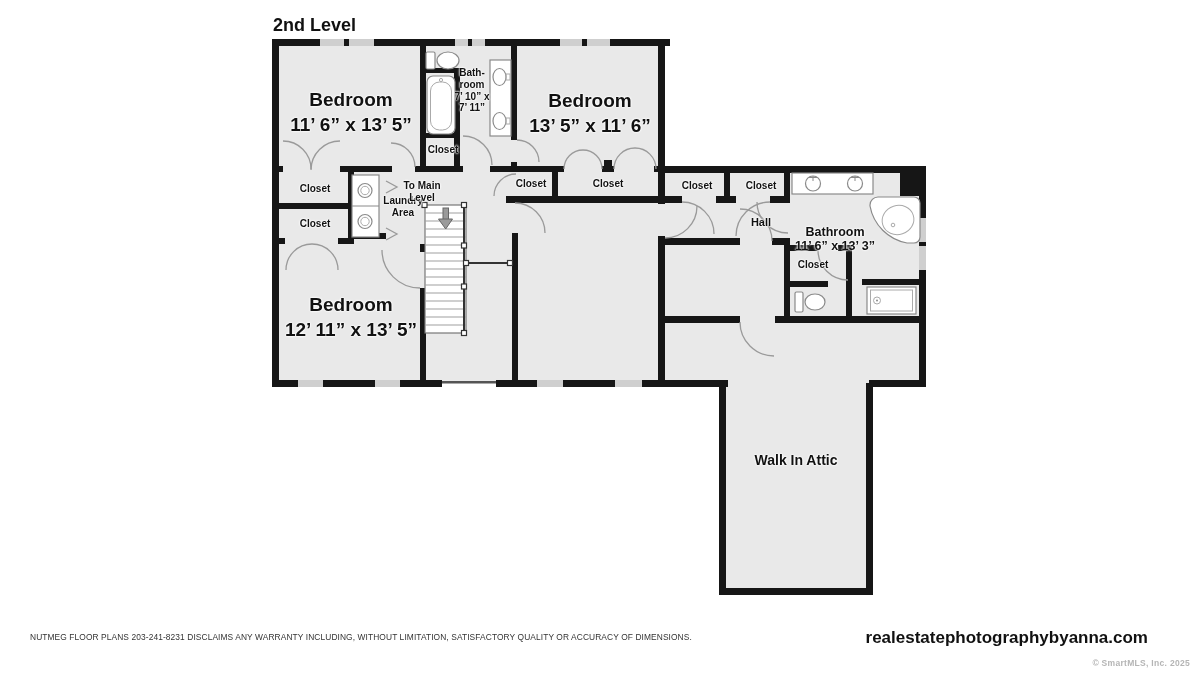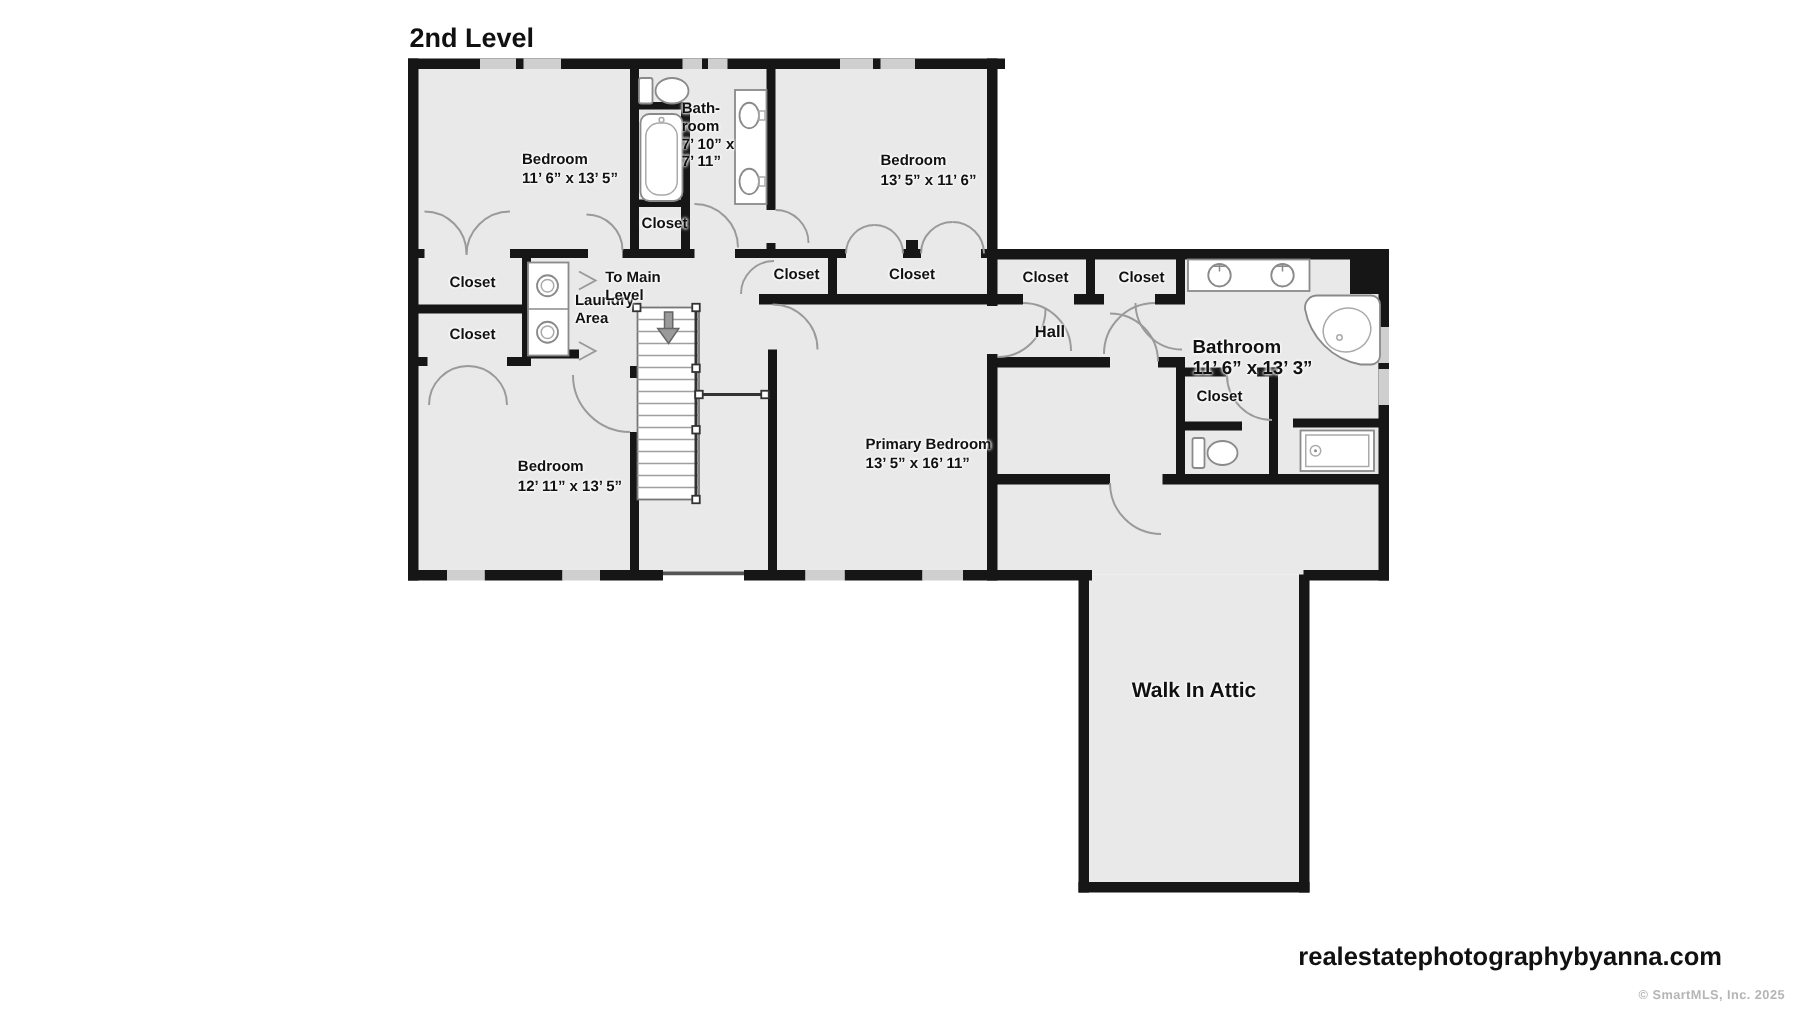--- a/index.html
+++ b/index.html
@@ -9,24 +9,24 @@
   .w{fill:#161616;}
   .wt{fill:#555;}
   .win{fill:#cfcfcf;}
   .fx{fill:#ffffff;stroke:#8a8a8a;stroke-width:1.2;}
   .fxl{fill:none;stroke:#aaaaaa;stroke-width:1;}
   .door{fill:none;stroke:#9a9a9a;stroke-width:1.3;}
   .tread{stroke:#9f9f9f;stroke-width:1;}
   .rail{stroke:#333;stroke-width:2;}
   .post{fill:#fff;stroke:#333;stroke-width:1.2;}
   .arrow{fill:#9a9a9a;stroke:#666;stroke-width:1;}
-  .lbl{position:absolute;transform:translate(-50%,-50%);text-align:left;color:#111;
+  .lbl{position:absolute;transform:translate(-50%,-50%);text-align:center;color:#111;
        font-weight:bold;white-space:nowrap;line-height:1.3;
        text-shadow:0 0 2px #fff,0 0 2px #fff,0 0 3px #fff;}
-  .room{font-size:10px;margin-left:29px;}
+  .room{font-size:19px;}
   .small{font-size:10px;line-height:1.18;}
   .hall{font-size:11px;}
   .bath2{font-size:12.5px;line-height:1.15;}
   .attic{font-size:14px;}
   #page-title{position:absolute;left:273px;top:15px;font-size:18px;font-weight:bold;color:#111;}
   #footer-disclaimer{position:absolute;left:30px;top:632px;font-size:8.4px;color:#333;letter-spacing:0.1px;}
   #footer-site{position:absolute;right:52px;top:628px;font-size:17px;font-weight:bold;color:#111;}
   #footer-credit{position:absolute;right:10px;top:658px;font-size:8.5px;font-weight:600;color:#b5b5b5;letter-spacing:0.3px;}
 </style>
 </head>
@@ -263,36 +263,33 @@
   </div>
 
   <div class="lbl room" style="left:351px;top:318px;">
     <div>Bedroom</div>
     <div>12’ 11” x 13’ 5”</div>
   </div>
 
   <div class="lbl small" style="left:531px;top:184px;">Closet</div>
   <div class="lbl small" style="left:608px;top:184px;">Closet</div>
 
-  <div class="lbl room" style="left:590px;top:303px;">
-    <div>Primary Bedroom</div>
-    <div>13’ 5” x 16’ 11”</div>
-  </div>
 
   <div class="lbl small" style="left:697px;top:186px;">Closet</div>
   <div class="lbl small" style="left:761px;top:186px;">Closet</div>
 
-  <div class="lbl hall" style="left:700px;top:222px;">Hall</div>
+  <div class="lbl hall" style="left:761px;top:222px;">Hall</div>
 
   <div class="lbl bath2" style="left:835px;top:221px;margin-top:18px;">
     <div>Bathroom</div>
     <div>11’ 6” x 13’ 3”</div>
   </div>
 
   <div class="lbl small" style="left:813px;top:265px;">Closet</div>
 
 
   <div class="lbl attic" style="left:796px;top:460px;">Walk In Attic</div>
 
+  <div id="footer-disclaimer">NUTMEG FLOOR PLANS 203-241-8231 DISCLAIMS ANY WARRANTY INCLUDING, WITHOUT LIMITATION, SATISFACTORY QUALITY OR ACCURACY OF DIMENSIONS.</div>
   <div id="footer-site">realestatephotographybyanna.com</div>
   <div id="footer-credit">© SmartMLS, Inc.  2025</div>
 
 </div>
 
 </body></html>

